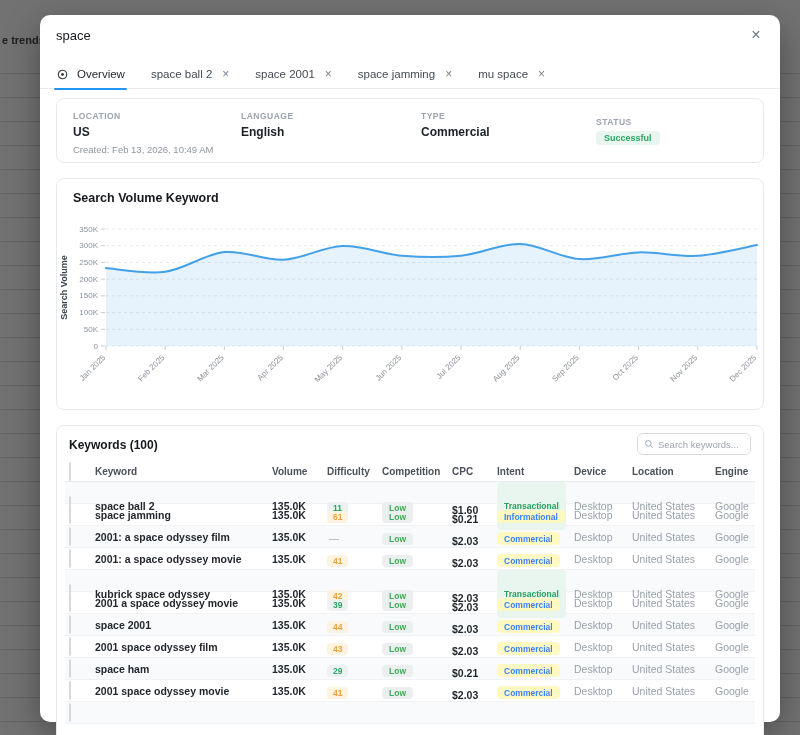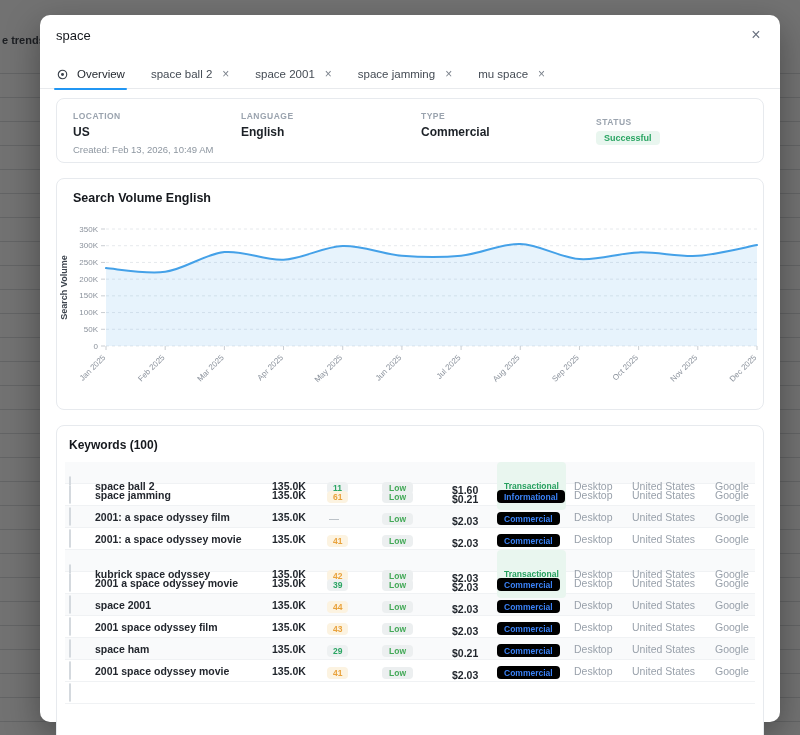--- a/index.html
+++ b/index.html
@@ -81,21 +81,21 @@
   .vol { font-size:10.5px; font-weight:700; color:#1f242b; }
   .cpc { font-size:10.5px; font-weight:600; color:#1f242b;margin-top:8px; }
   .mut { font-size:10.5px; color:#99a1ab; }
   .pill { display:inline-block; padding:1px 6px; border-radius:4px; font-size:8.5px; font-weight:700;
     justify-self:start; }
   .diff-green { color:#2aa563; background:#eef1f2; }
   .diff-amber { color:#e9a23b; background:#fcf3e1; }
   .diff-none  { color:#aab2ba; background:transparent; padding-left:2px; font-weight:400; font-size:10px; }
   .comp-low { color:#43a957; background:#eceff0; padding:1px 7px; }
   .int-green { color:#27a05f; background:#e9f6ef; padding:19px 7px; }
-  .int-blue  { color:#3b82f6; background:#000000; padding:1.5px 7px; }
+  .int-blue  { color:#3b82f6; background:#fef9c3; padding:1.5px 7px; }
   .prow .ghost { height:14px; border-radius:4px; margin-top:10px; }
   .prow .g1 { width:24px; background:#eef1f2; }
   .prow .g2 { width:32px; background:#eceff0; }
   .prow .g3 { width:64px; background:#e8f1fd; }
   .prow .cb { margin-top:12px; }
 </style>
 </head>
 <body>
 
 <div class="stage">
@@ -157,21 +157,21 @@
         <div class="val">Commercial</div>
       </div>
       <div class="ig g-status">
         <div class="lbl">STATUS</div>
         <div><span class="badge-ok">Successful</span></div>
       </div>
       <div class="created">Created: Feb 13, 2026, 10:49 AM</div>
     </div>
 
     <div class="card card-chart">
-      <div class="chart-title">Search Volume English</div>
+      <div class="chart-title">Search Volume Keyword</div>
       <svg class="chart-svg" viewBox="0 0 708 200">
           <line x1="49" y1="137" x2="700" y2="137" stroke="#e6e9ec" stroke-width="1" stroke-dasharray="3 3"></line>
           <line x1="44" y1="137" x2="48" y2="137" stroke="#c9cdd2" stroke-width="1"></line>
           <text x="41" y="139.5" text-anchor="end" font-size="8" fill="#8b929c">0</text>
           <line x1="49" y1="120.28571428571428" x2="700" y2="120.28571428571428" stroke="#e6e9ec" stroke-width="1" stroke-dasharray="3 3"></line>
           <line x1="44" y1="120.28571428571428" x2="48" y2="120.28571428571428" stroke="#c9cdd2" stroke-width="1"></line>
           <text x="41" y="122.78571428571428" text-anchor="end" font-size="8" fill="#8b929c">50K</text>
           <line x1="49" y1="103.57142857142857" x2="700" y2="103.57142857142857" stroke="#e6e9ec" stroke-width="1" stroke-dasharray="3 3"></line>
           <line x1="44" y1="103.57142857142857" x2="48" y2="103.57142857142857" stroke="#c9cdd2" stroke-width="1"></line>
           <text x="41" y="106.07142857142857" text-anchor="end" font-size="8" fill="#8b929c">100K</text>
@@ -215,21 +215,40 @@
           <line x1="700" y1="137" x2="700" y2="141" stroke="#c9cdd2" stroke-width="1"></line>
           <text x="700" y="149" text-anchor="end" font-size="8" fill="#8b929c" transform="rotate(-45 700 149)">Dec 2025</text>
           <text x="10" y="78.5" text-anchor="middle" font-size="9" font-weight="bold" fill="#3d444e" transform="rotate(-90 10 78.5)">Search Volume</text>
           <path d="M49,59.111428571428576C58.86363636363637,59.72428571428572,88.45454545454545,65.46285714285715,108.18181818181819,62.78857142857143C127.90909090909092,60.114285714285714,147.63636363636365,45.07142857142858,167.36363636363637,43.06571428571429C187.0909090909091,41.06000000000001,206.8181818181818,51.75714285714286,226.54545454545453,50.754285714285714C246.27272727272725,49.75142857142857,266,37.71714285714285,285.72727272727275,37.04857142857142C305.4545454545455,36.37999999999999,325.18181818181813,45.12714285714285,344.9090909090909,46.74285714285713C364.6363636363636,48.358571428571416,384.3636363636363,48.69285714285713,404.09090909090907,46.74285714285713C423.8181818181818,44.79285714285714,443.5454545454545,34.48571428571429,463.27272727272725,35.042857142857144C483,35.6,502.72727272727275,48.69285714285715,522.4545454545455,50.08571428571429C542.1818181818182,51.47857142857143,561.9090909090909,43.95714285714285,581.6363636363636,43.39999999999999C601.3636363636364,42.842857142857135,621.090909090909,47.968571428571416,640.8181818181818,46.74285714285713C660.5454545454545,45.51714285714285,690.1363636363636,37.82857142857142,700,36.04571428571428L700,137L49,137Z" fill="rgba(68,161,232,0.13)" stroke="none"></path>
           <path d="M49,59.111428571428576C58.86363636363637,59.72428571428572,88.45454545454545,65.46285714285715,108.18181818181819,62.78857142857143C127.90909090909092,60.114285714285714,147.63636363636365,45.07142857142858,167.36363636363637,43.06571428571429C187.0909090909091,41.06000000000001,206.8181818181818,51.75714285714286,226.54545454545453,50.754285714285714C246.27272727272725,49.75142857142857,266,37.71714285714285,285.72727272727275,37.04857142857142C305.4545454545455,36.37999999999999,325.18181818181813,45.12714285714285,344.9090909090909,46.74285714285713C364.6363636363636,48.358571428571416,384.3636363636363,48.69285714285713,404.09090909090907,46.74285714285713C423.8181818181818,44.79285714285714,443.5454545454545,34.48571428571429,463.27272727272725,35.042857142857144C483,35.6,502.72727272727275,48.69285714285715,522.4545454545455,50.08571428571429C542.1818181818182,51.47857142857143,561.9090909090909,43.95714285714285,581.6363636363636,43.39999999999999C601.3636363636364,42.842857142857135,621.090909090909,47.968571428571416,640.8181818181818,46.74285714285713C660.5454545454545,45.51714285714285,690.1363636363636,37.82857142857142,700,36.04571428571428" fill="none" stroke="#44a1e8" stroke-width="2" stroke-linecap="round" stroke-linejoin="round"></path>
         </svg>
     </div>
 
     <div class="card card-kw">
       <div class="kw-title">Keywords (100)</div>
+      <div class="kw-search">
+        <svg viewBox="0 0 16 16">
+          <circle cx="7" cy="7" r="4.5" fill="none" stroke="currentColor" stroke-width="1.5"></circle>
+          <line x1="10.5" y1="10.5" x2="14" y2="14" stroke="currentColor" stroke-width="1.5"></line>
+        </svg>
+        <input type="text" placeholder="Search keywords..." style="">
+      </div>
       <div class="tbl">
+        <div class="tr head">
+          <div><span class="cb"></span></div>
+        <div class="th">Keyword</div>
+            <div class="th">Volume</div>
+            <div class="th">Difficulty</div>
+            <div class="th">Competition</div>
+            <div class="th">CPC</div>
+            <div class="th">Intent</div>
+            <div class="th">Device</div>
+            <div class="th">Location</div>
+            <div class="th">Engine</div>
+          </div>
         <div id="tbody">
   <div class="tr body">
     <div><span class="cb"></span></div>
     <div class="kw">space ball 2</div>
     <div class="vol">135.0K</div>
     <div><span class="pill diff diff-green">11</span></div>
     <div><span class="pill comp-low">Low</span></div>
     <div class="cpc">$1.60</div>
     <div><span class="pill int int-green">Transactional</span></div>
     <div class="mut">Desktop</div>

